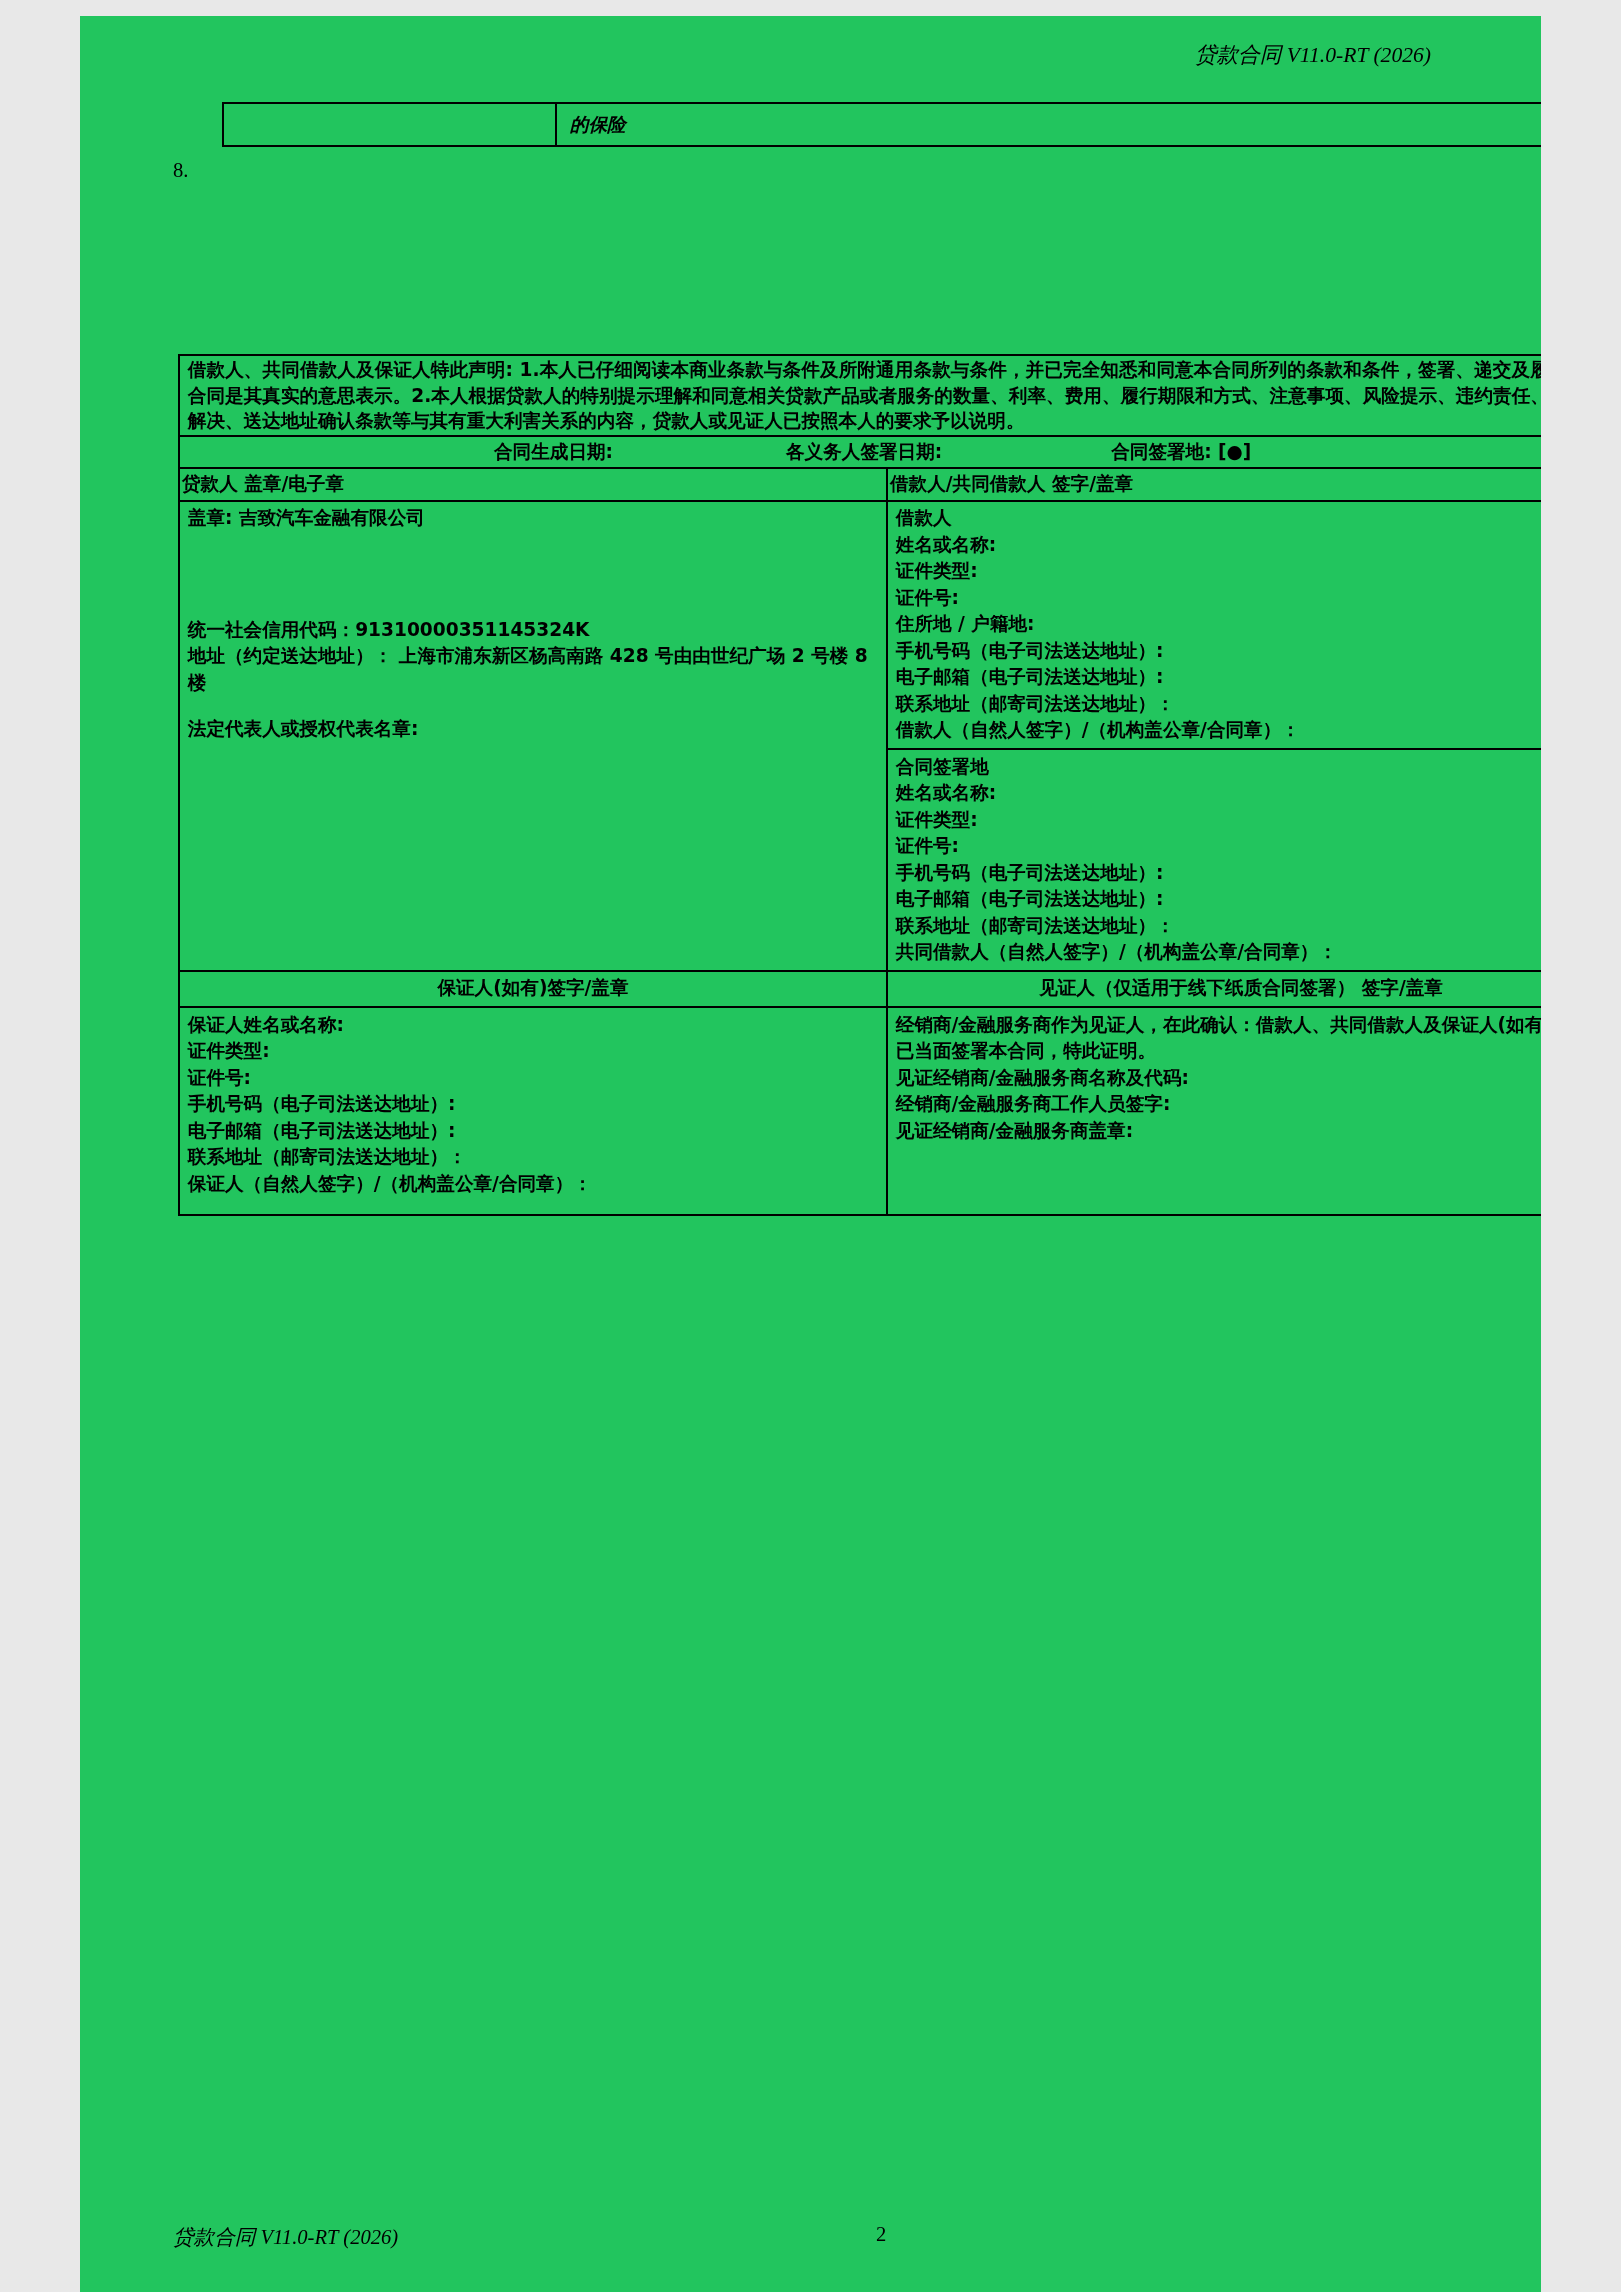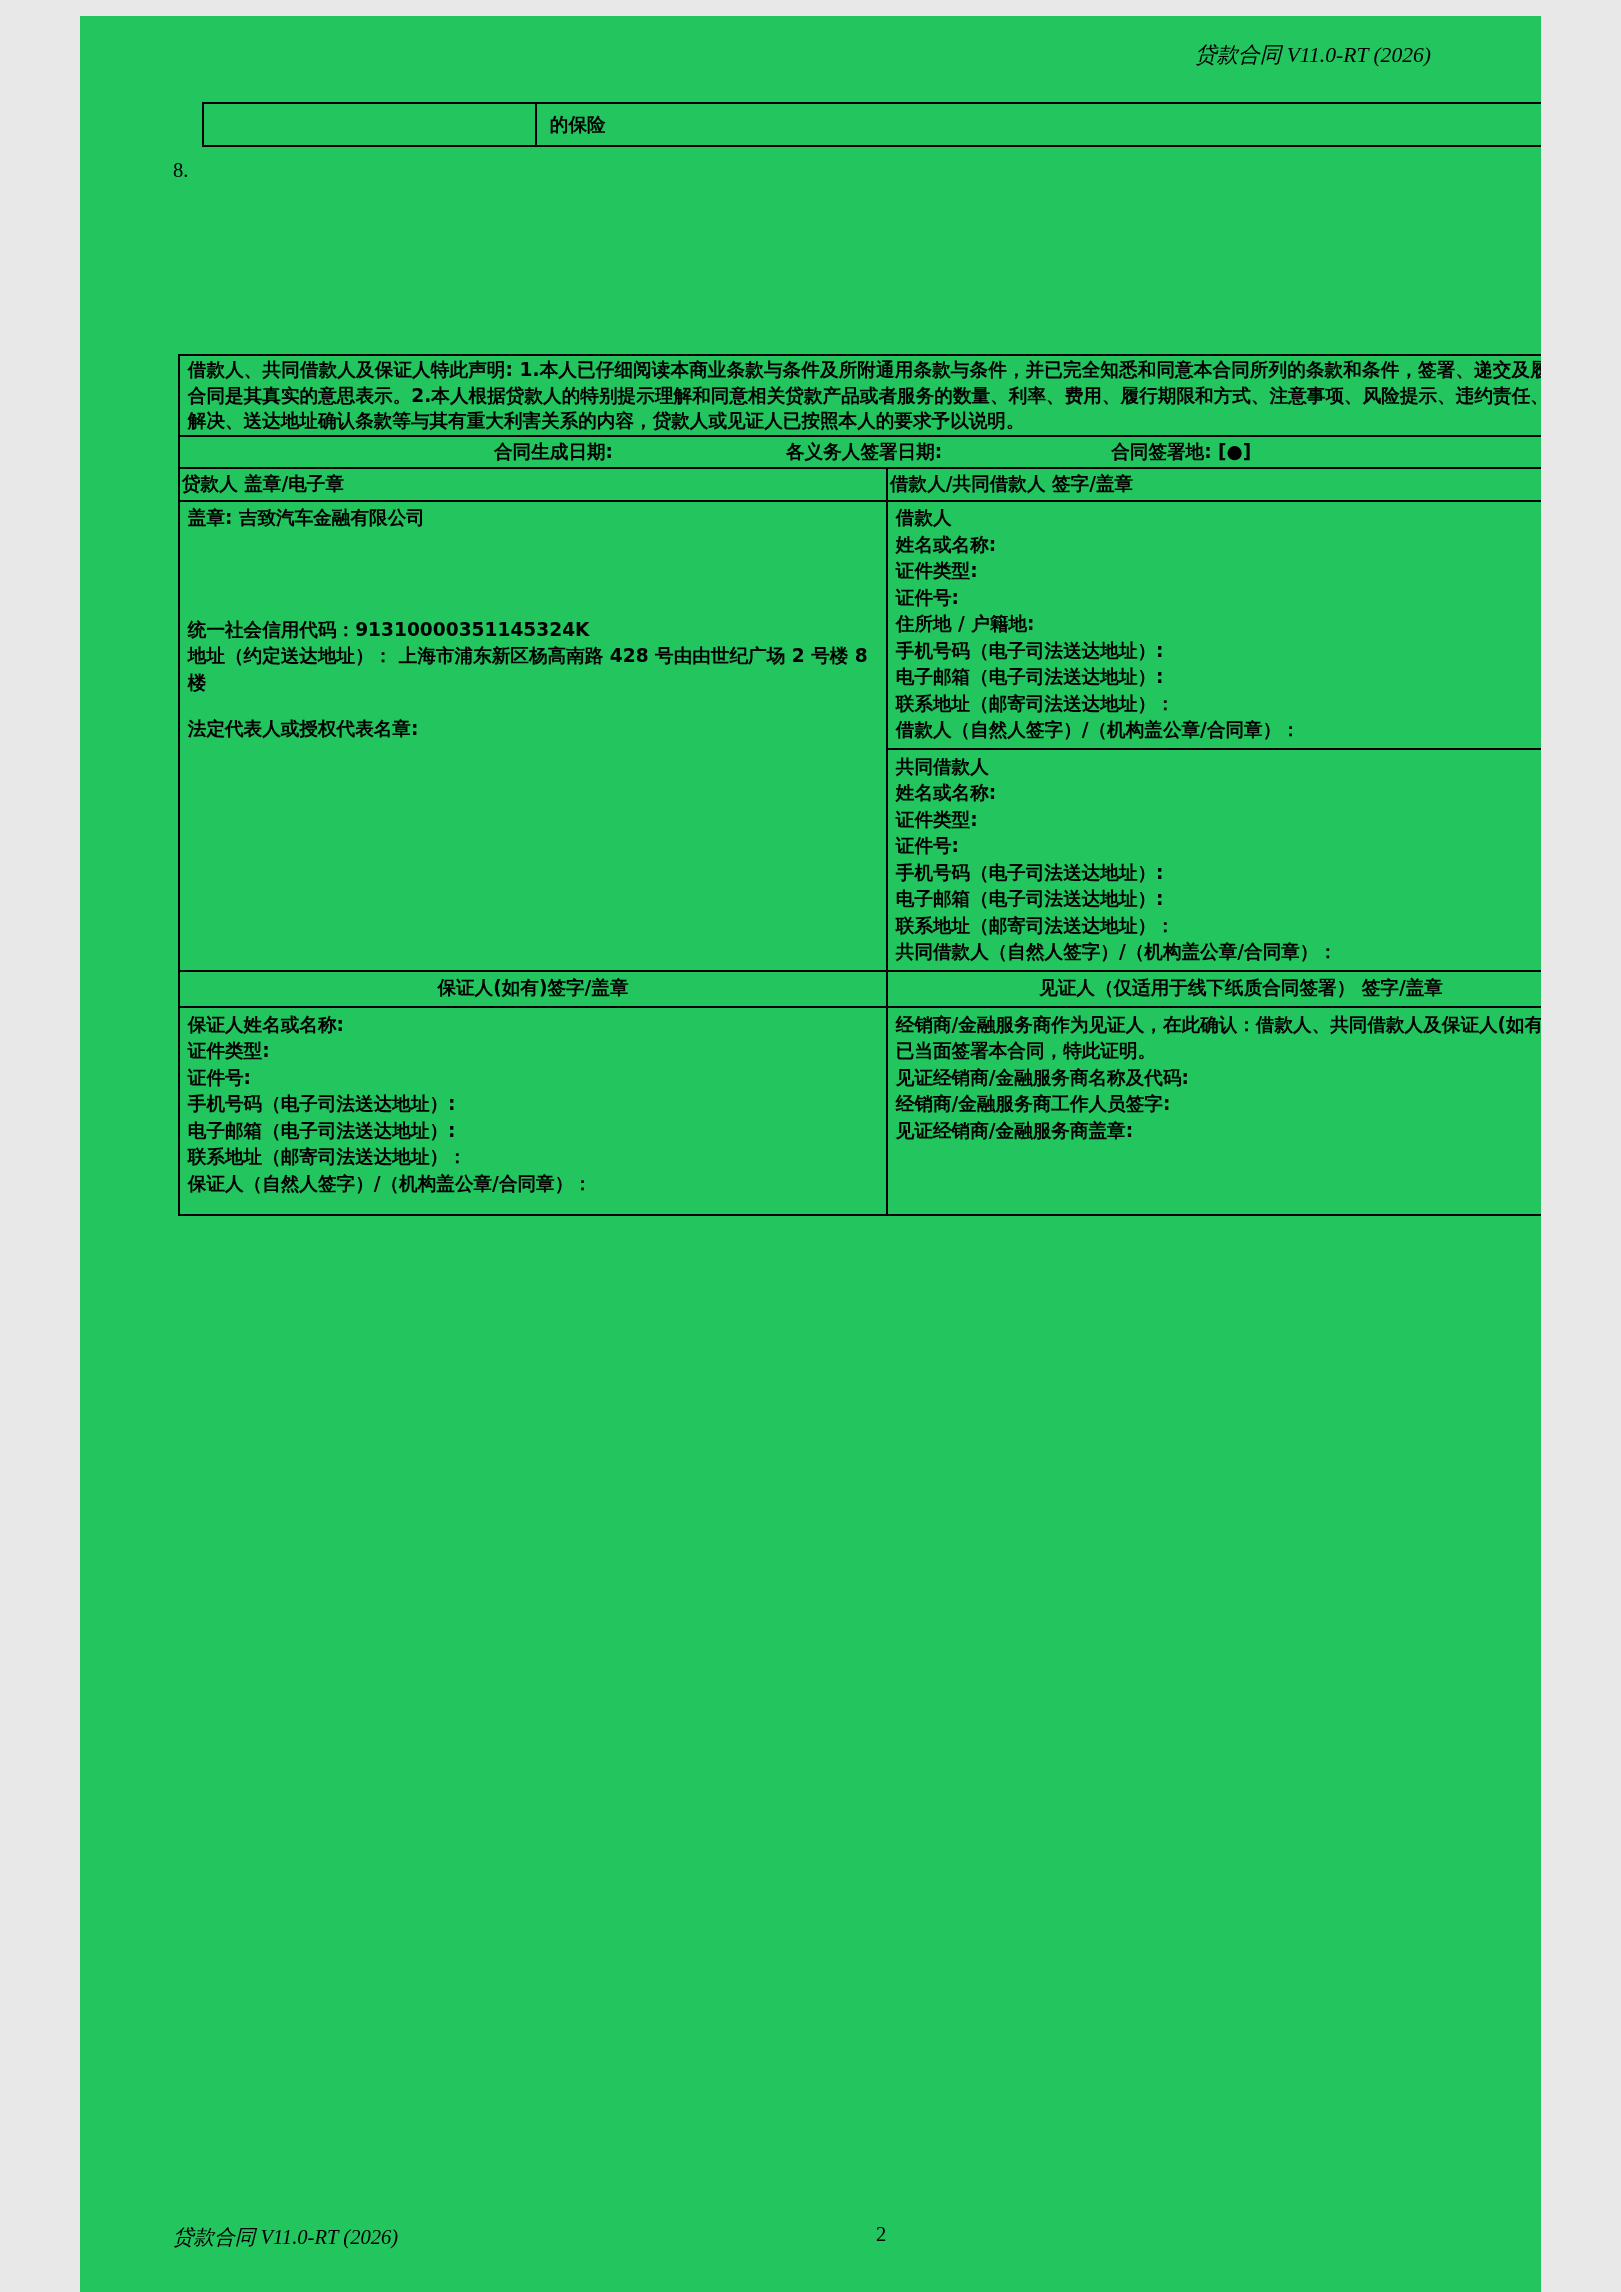--- a/index.html
+++ b/index.html
@@ -24,21 +24,21 @@
     font-family:"Liberation Serif","DejaVu Serif",serif;
     font-size:20.6px;
   }
   .item-number {
     position:absolute; left:93px; top:143px;
     font-family:"Liberation Serif","DejaVu Serif",serif;
     font-size:20.6px;
   }
   
   table { border-collapse:collapse; table-layout:fixed; }
-  .t1 { position:absolute; left:122px; top:86px; width:1370px; border:2.9px solid #000; }
+  .t1 { position:absolute; left:142px; top:86px; width:1370px; border:2.9px solid #000;font-style:italic; }
   .t1 td {
     border:2px solid #000; font-size:18.6px; font-weight:bold;
     line-height:25.5px; vertical-align:top; overflow:hidden;
   }
   .t1 .c1 { width:329px; }
   .t1 .rowA td { height:39px; border-bottom:2.9px solid #000; }
   .t1 .rowA .val { padding:6.9px 11.8px 2px; }
   .t1 .rowB td { height:53px; }
   .t1 .rowB .c1 { text-align:center; padding:2px 3.9px; }
   .t1 .rowB .val { padding:2px 11.8px; }
@@ -130,21 +130,21 @@
         <div class="line">证件号:</div>
         <div class="line">住所地 / 户籍地:</div>
         <div class="line">手机号码（电子司法送达地址）:</div>
         <div class="line">电子邮箱（电子司法送达地址）:</div>
         <div class="line">联系地址（邮寄司法送达地址）：</div>
         <div class="line">借款人（自然人签字）/（机构盖公章/合同章）：</div>
       </td>
     </tr>
     <tr>
       <td class="coborrower-cell">
-        <div class="line">共同借款人</div>
+        <div class="line">合同签署地</div>
         <div class="line">姓名或名称:</div>
         <div class="line">证件类型:</div>
         <div class="line">证件号:</div>
         <div class="line">手机号码（电子司法送达地址）:</div>
         <div class="line">电子邮箱（电子司法送达地址）:</div>
         <div class="line">联系地址（邮寄司法送达地址）：</div>
         <div class="line">共同借款人（自然人签字）/（机构盖公章/合同章）：</div>
       </td>
     </tr>
     <tr>

